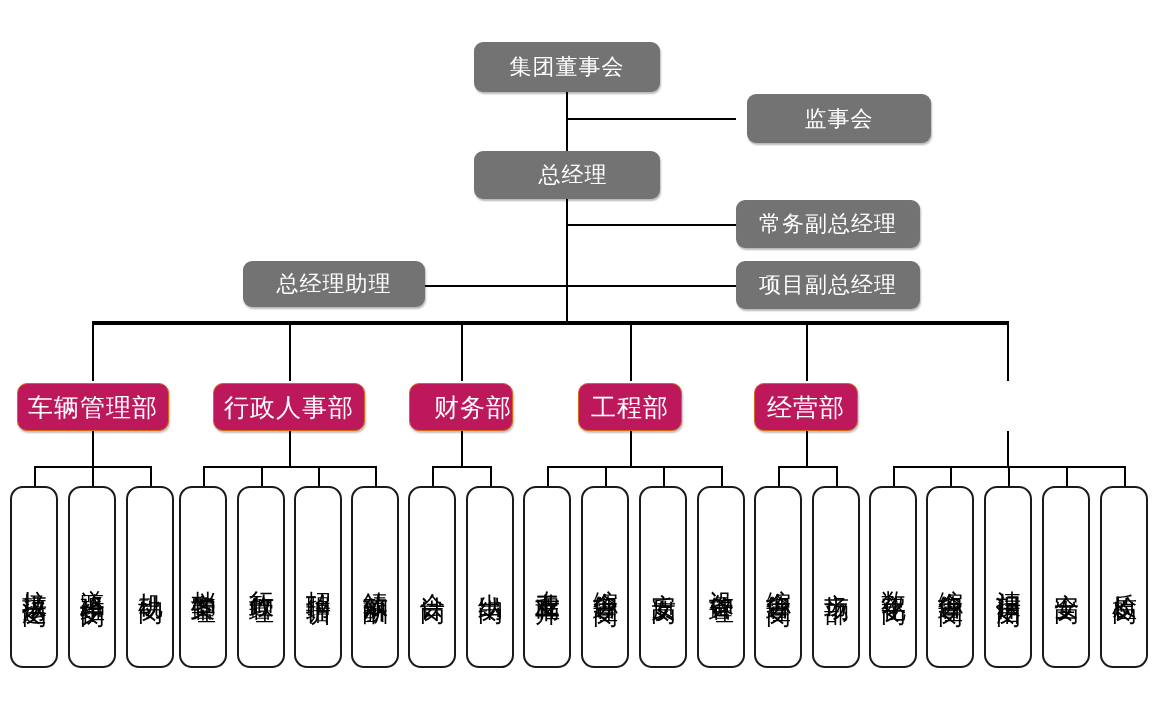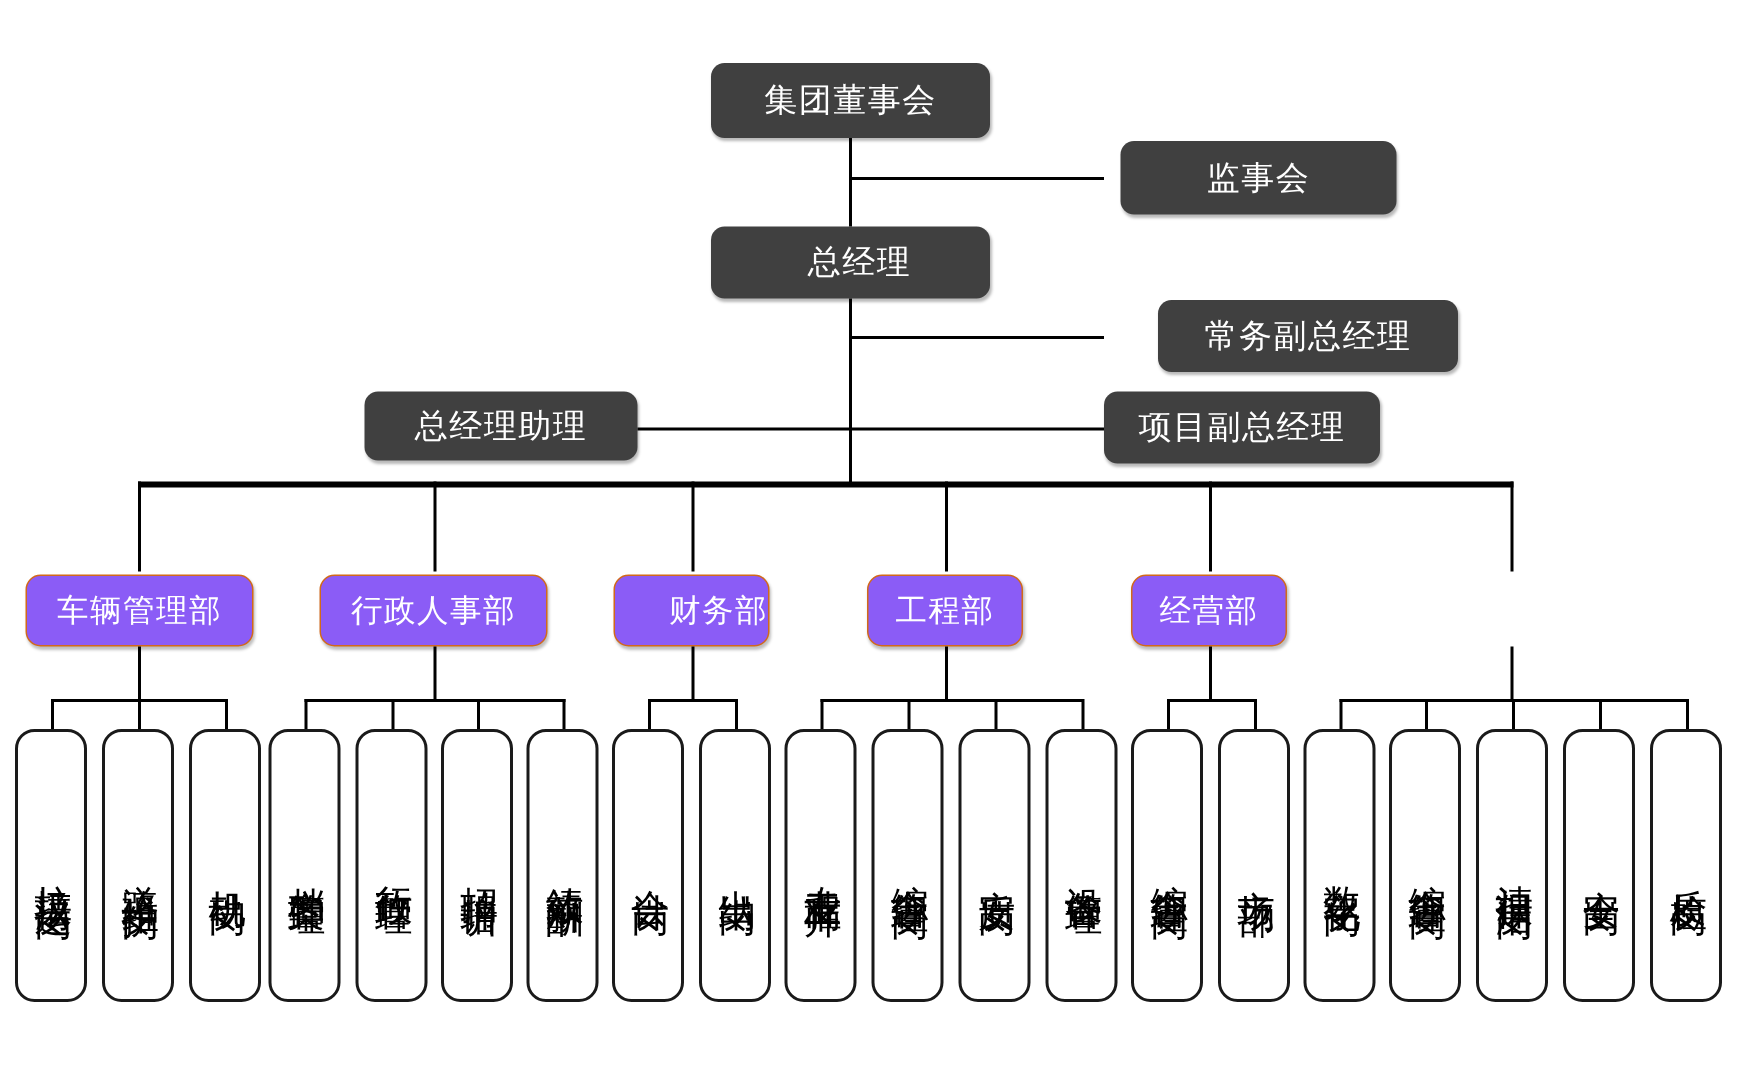--- a/index.html
+++ b/index.html
@@ -23,31 +23,31 @@
     box-sizing:border-box;
     display:flex;
     align-items:center;
     justify-content:center;
     border-radius:9px;
     color:#ffffff;
     white-space:nowrap;
     letter-spacing:1px;
   }
   .node.blue {
-    background:#404040;
+    background:#737373;
     font-family:"Liberation Sans", sans-serif;
     font-size:22px;
     font-weight:400;
     box-shadow:1px 2px 2px rgba(0,0,0,0.28);
   }
   .node.orange {
-    background:#8b5cf6;
+    background:#be185d;
     border:1px solid #d2691b;
     font-family:"Liberation Serif", serif;
-    font-size:21px;
+    font-size:25px;
     font-weight:400;
     border-radius:10px;
     box-shadow:1px 2px 2px rgba(0,0,0,0.25);
   }
 
   
   .post {
     position:absolute;
     box-sizing:border-box;
     background:#ffffff;
@@ -79,21 +79,21 @@
   </div>
 
   <div class="node blue" style="left:736px; top:94px; width:184px; height:49px;margin-left:11px;">
     <span>监事会</span>
   </div>
 
   <div class="node blue" style="left:474px; top:151px; width:186px; height:48px;padding-left:12px;">
     <span>总经理</span>
   </div>
 
-  <div class="node blue" style="left:736px; top:200px; width:200px; height:48px;margin-left:36px;">
+  <div class="node blue" style="left:736px; top:200px; width:184px; height:48px;">
     <span>常务副总经理</span>
   </div>
 
   <div class="node blue" style="left:736px; top:261px; width:184px; height:48px;">
     <span>项目副总经理</span>
   </div>
 
   <div class="node blue" style="left:243px; top:261px; width:182px; height:46px;align-items:center;">
     <span>总经理助理</span>
   </div>

